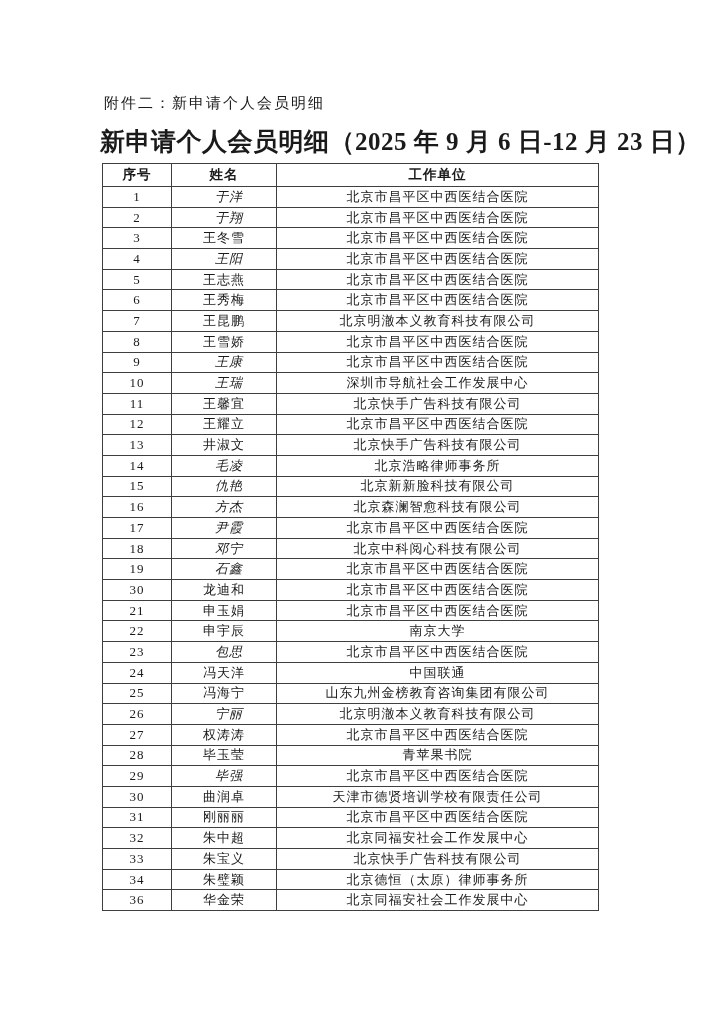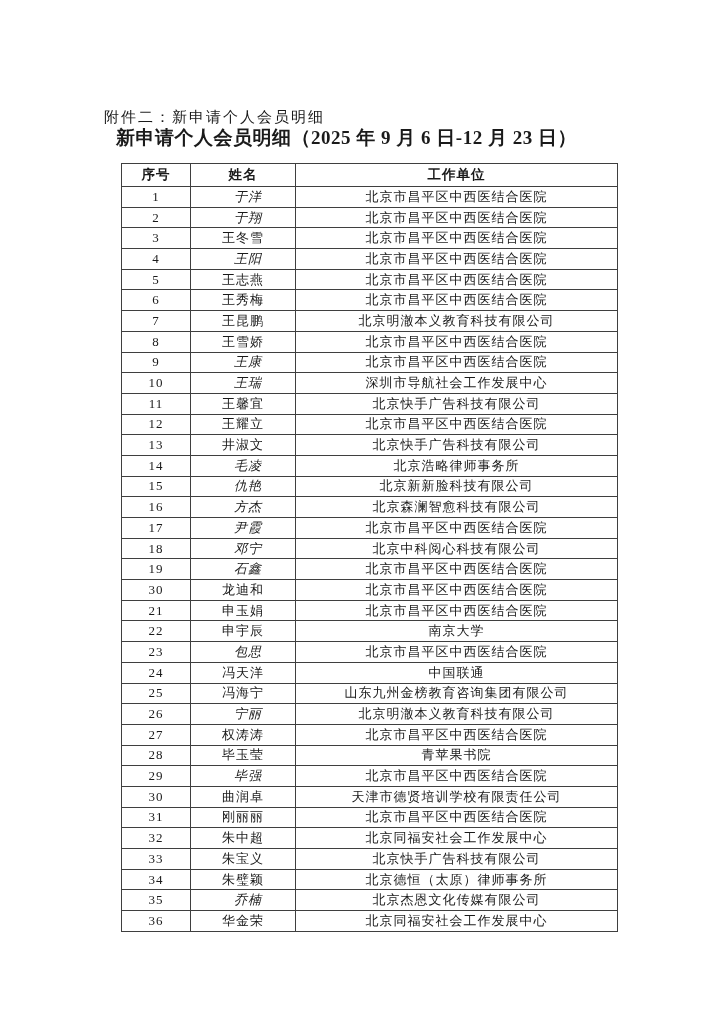--- a/index.html
+++ b/index.html
@@ -16,39 +16,39 @@
     color: #1a1a1a;
   }
   .page {
     position: absolute;
     inset: 0;
     background: #ffffff;
   }
   .attachment-label {
     position: absolute;
     left: 104px;
-    top: 108px;
+    top: 94px;
     font-size: 15px;
     letter-spacing: 2px;
     white-space: nowrap;
   }
   .doc-title {
     position: absolute;
     left: 100px;
     top: 125px;
     width: 493px;
     text-align: center;
-    font-size: 19px;
+    font-size: 25px;
     font-weight: bold;
     letter-spacing: 0.5px;
     white-space: nowrap;
   }
   .member-table {
     position: absolute;
-    left: 121px;
+    left: 102px;
     top: 163px;
     width: 493px;
     border-collapse: collapse;
     table-layout: fixed;
   }
   .member-table th,
   .member-table td {
     border: 1px solid #3f3f3f;
     text-align: center;
     vertical-align: middle;
@@ -259,25 +259,20 @@
           <td class="col-no">33</td>
           <td class="col-name">朱宝义</td>
           <td class="col-org">北京快手广告科技有限公司</td>
         </tr>
         <tr>
           <td class="col-no">34</td>
           <td class="col-name">朱璧颖</td>
           <td class="col-org">北京德恒（太原）律师事务所</td>
         </tr>
         <tr>
-          <td class="col-no">35</td>
-          <td class="col-name name-2">乔楠</td>
-          <td class="col-org">北京杰恩文化传媒有限公司</td>
-        </tr>
-        <tr>
           <td class="col-no">36</td>
           <td class="col-name">华金荣</td>
           <td class="col-org">北京同福安社会工作发展中心</td>
         </tr>
       </tbody>
   </table>
 
 </div>
 
 </body></html>

